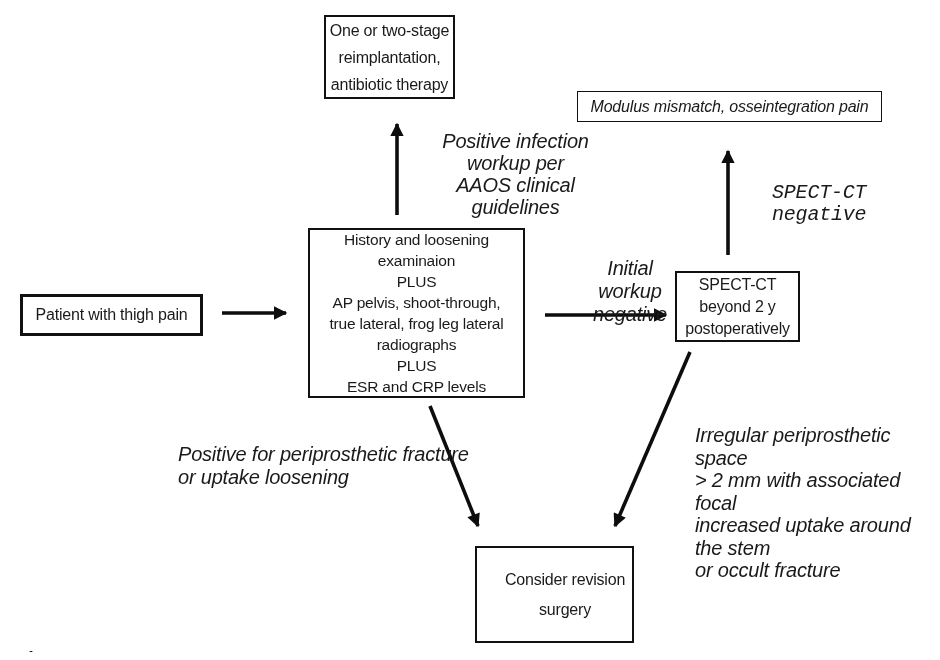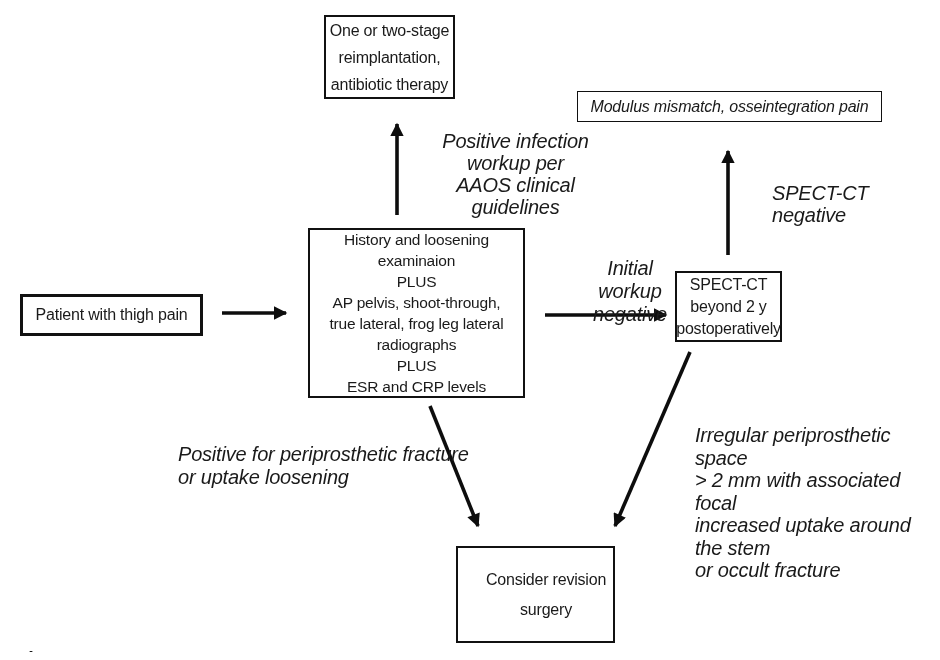--- a/index.html
+++ b/index.html
@@ -45,26 +45,26 @@
     white-space: pre-line;
     letter-spacing: -0.2px;
     z-index: 2;
     padding-left: 23px;
   }
   
   #box-reimplantation { left: 324px; top: 15px;  width: 131px; height: 84px; font-size: 16px; line-height: 27px; }
   #box-modulus        { left: 577px; top: 91px;  width: 305px; height: 31px; font-size: 16px; border-width: 1.5px; font-style: italic; }
   #box-workup         { left: 308px; top: 228px; width: 217px; height: 170px; font-size: 15.5px; line-height: 21px; }
   #box-patient        { left: 20px;  top: 294px; width: 183px; height: 42px; font-size: 16px; border-width: 3px; }
-  #box-spect          { left: 675px; top: 271px; width: 107px; height: 71px; font-size: 16px; line-height: 22px; }
-  #box-revision       { left: 456px; top: 546px; width: 159px; height: 97px; font-size: 16px; line-height: 30px; padding-left: 21px; }
+  #box-spect          { left: 675px; top: 271px; width: 125px; height: 71px; font-size: 16px; line-height: 22px; }
+  #box-revision       { left: 475px; top: 546px; width: 159px; height: 97px; font-size: 16px; line-height: 30px; padding-left: 21px; }
   
   #label-positive-infection { left: 400px; top: 130px; width: 185px; text-align: center; }
   #label-initial-workup     { left: 557px; top: 227px; width: 100px; text-align: center; line-height: 23px; margin-top: 30px; }
-  #label-spect-negative     { left: 749px; top: 182px; }
+  #label-spect-negative     { left: 749px; top: 182px; font-family: Liberation Mono, monospace; }
   #label-positive-fracture  { left: 155px; top: 443px; line-height: 23px; }
   #label-irregular-space    { left: 672px; top: 424px; line-height: 22.5px; }
   
   #caption-fragment {
     position: absolute;
     left: 16px; top: 647px;
     height: 5px; width: 60px;
     overflow: hidden;
     font-weight: bold;
     font-size: 20px;

